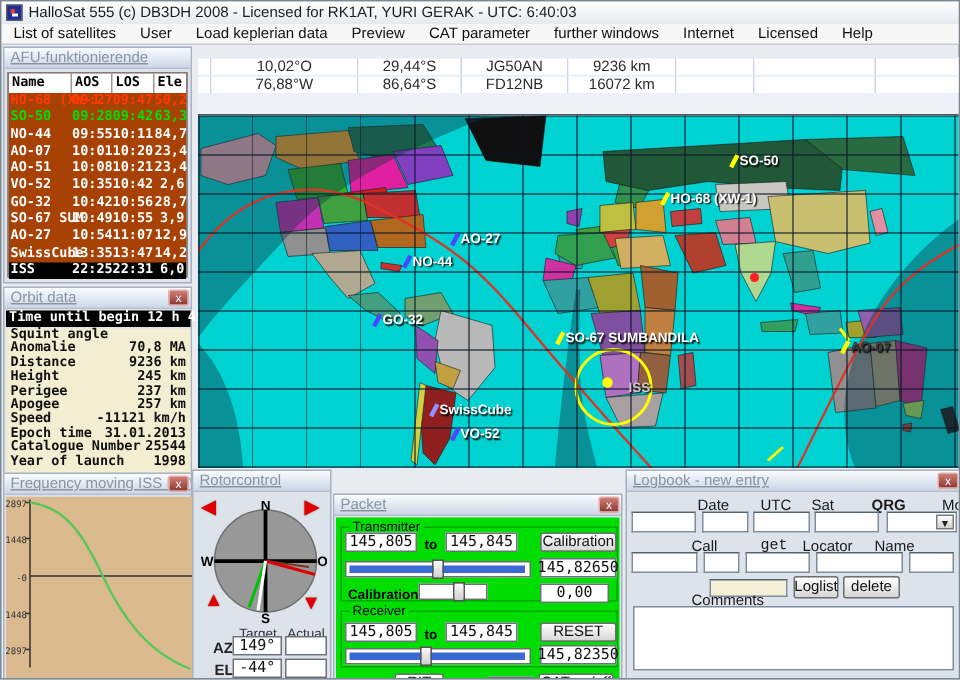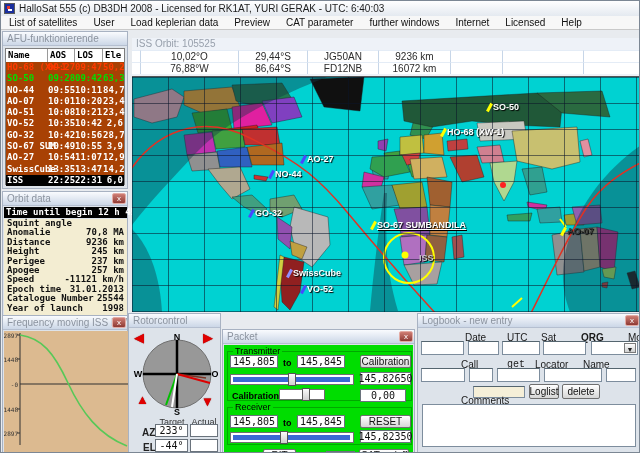--- a/index.html
+++ b/index.html
@@ -12,21 +12,21 @@
   .app-icon{width:11px;height:11px;background:#1a2f9e;border:1px solid #5a5a5a;position:relative;flex:0 0 auto;}
   .app-icon:before{content:"";position:absolute;left:2px;top:2px;width:3px;height:3px;background:#e23b2e;}
   .app-icon:after{content:"";position:absolute;right:2px;bottom:2px;width:4px;height:2px;background:#ffffff;}
   .titletext{font-size:10px;color:#1c1c1c;white-space:nowrap;}
   .menubar{position:absolute;left:0;top:15px;width:640px;height:14px;background:#f7f7f7;
            border-bottom:1px solid #c9c9c9;display:flex;align-items:center;font-size:10px;color:#101010;}
   .menubar span{padding:0 8px;white-space:nowrap;}
   
   .panel{position:absolute;background:#dde3ea;border:1px solid #a8b2c2;}
   .ptitle{height:14px;background:linear-gradient(#f9fbfe,#ccd7e7);border-bottom:1px solid #b5bfd0;
-          color:#8b939f;font-size:10px;line-height:13px;padding-left:4px;position:relative;white-space:nowrap;overflow:hidden;}
+          color:#8b939f;font-size:10px;line-height:13px;padding-left:4px;position:relative;white-space:nowrap;overflow:hidden;text-decoration:underline;}
   .closebtn{position:absolute;right:1px;top:1px;width:14px;height:11px;border-radius:2px;
             background:linear-gradient(#cf7d74,#8e3a34);border:1px solid #e3aba4;color:#fff;
             font-size:8px;line-height:10px;text-align:center;}
   .btn{background:linear-gradient(#ffffff,#d6d6d6);border:1px solid #6f6f6f;border-radius:2px;
        font-size:10px;color:#111;display:flex;align-items:center;justify-content:center;position:absolute;}
   .vbox,.fbox{position:absolute;background:#fff;border:1px solid #6a737c;
        font-family:"DejaVu Sans Mono",monospace;font-size:10px;color:#111;
        display:flex;align-items:center;justify-content:center;white-space:nowrap;}
   
   #afu .tbl{position:absolute;left:2px;top:16px;width:120px;bottom:3px;background:#a84104;border:1px solid #7d7d7d;
@@ -244,21 +244,20 @@
       <text x="14" y="7" font-size="6" text-anchor="end" fill="#333" font-family="DejaVu Sans Mono,monospace">2897</text>
       <text x="14" y="31" font-size="6" text-anchor="end" fill="#333" font-family="DejaVu Sans Mono,monospace">1448</text>
       <text x="14" y="56" font-size="6" text-anchor="end" fill="#333" font-family="DejaVu Sans Mono,monospace">-0</text>
       <text x="14" y="81" font-size="6" text-anchor="end" fill="#333" font-family="DejaVu Sans Mono,monospace">-1448</text>
       <text x="14" y="105" font-size="6" text-anchor="end" fill="#333" font-family="DejaVu Sans Mono,monospace">-2897</text>
       <path d="M16,4 C38,7 50,22 64,52 C78,82 95,104 123,115" fill="none" stroke="#58c858" stroke-width="1.6"></path>
     </svg>
   </div>
 
   <div id="issbar">
-    <div class="ititle">ISS  Orbit: 105525</div>
     <div class="irow">
       <div></div>
       <div>10,02°O</div>
       <div>29,44°S</div>
       <div>JG50AN</div>
       <div>9236 km</div>
       <div></div>
         <div></div>
         <div style="border-right:none"></div>
     </div>
@@ -386,21 +385,21 @@
           <span>GO-32</span>
         </div>
       <div class="sat-label" style="color: rgb(255, 255, 255); left: 156px; top: 191px;">
           <span class="marker" style="background-color: rgb(144, 144, 255);"></span>
           <span>SwissCube</span>
         </div>
       <div class="sat-label" style="color: rgb(255, 255, 255); left: 170px; top: 207px;">
           <span class="marker" style="background-color: rgb(72, 72, 255);"></span>
           <span>VO-52</span>
         </div>
-      <div class="sat-label" style="color: rgb(255, 255, 255); left: 240px; top: 143px; text-decoration: underline;">
+      <div class="sat-label" style="color: rgb(255, 255, 255); left: 240px; top: 143px;">
           <span class="marker" style="background-color: rgb(255, 255, 0);"></span>
           <span>SO-67 SUMBANDILA</span>
         </div>
       <div class="sat-label" style="color: rgb(58, 58, 58); left: 430px; top: 149px;">
           <span class="marker" style="background-color: rgb(255, 255, 0);"></span>
           <span>AO-07</span>
         </div>
       <div class="sat-label" style="color: rgb(200, 200, 200); left: 282px; top: 176px;">
           <span class="marker"></span>
           <span>ISS</span>
@@ -423,21 +422,21 @@
       <text x="6" y="43" font-size="9" font-weight="bold" text-anchor="middle" fill="#000">W</text>
       <text x="83" y="43" font-size="9" font-weight="bold" text-anchor="middle" fill="#000">O</text>
     </svg>
     <span class="arrow" style="left:5px;top:17px;">◀</span>
     <span class="arrow" style="left:74px;top:17px;">▶</span>
     <span class="arrow" style="left:7px;top:79px;">▲</span>
     <span class="arrow" style="left:72px;top:81px;">▼</span>
     <div class="hdr" style="left:26px;top:103px;width:34px;">Target</div>
     <div class="hdr" style="left:60px;top:103px;width:30px;">Actual</div>
     <div class="rt-lbl" style="left:13px;top:113px;">AZ</div>
-    <div class="vbox" style="left:26px;top:110px;width:33px;height:13px;">233°</div>
+    <div class="vbox" style="left:26px;top:110px;width:33px;height:13px;">149°</div>
     <div class="vbox" style="left:61px;top:110px;width:28px;height:13px;"></div>
     <div class="rt-lbl" style="left:14px;top:128px;">EL</div>
     <div class="vbox" style="left:26px;top:125px;width:33px;height:13px;">-44°</div>
     <div class="vbox" style="left:61px;top:125px;width:28px;height:13px;"></div>
   </div>
 
   <div class="panel" id="packet" style="left:221px;top:328px;width:193px;height:141px;">
     <div class="ptitle"><span>Packet</span>
       <span class="closebtn">x</span>
     </div>

